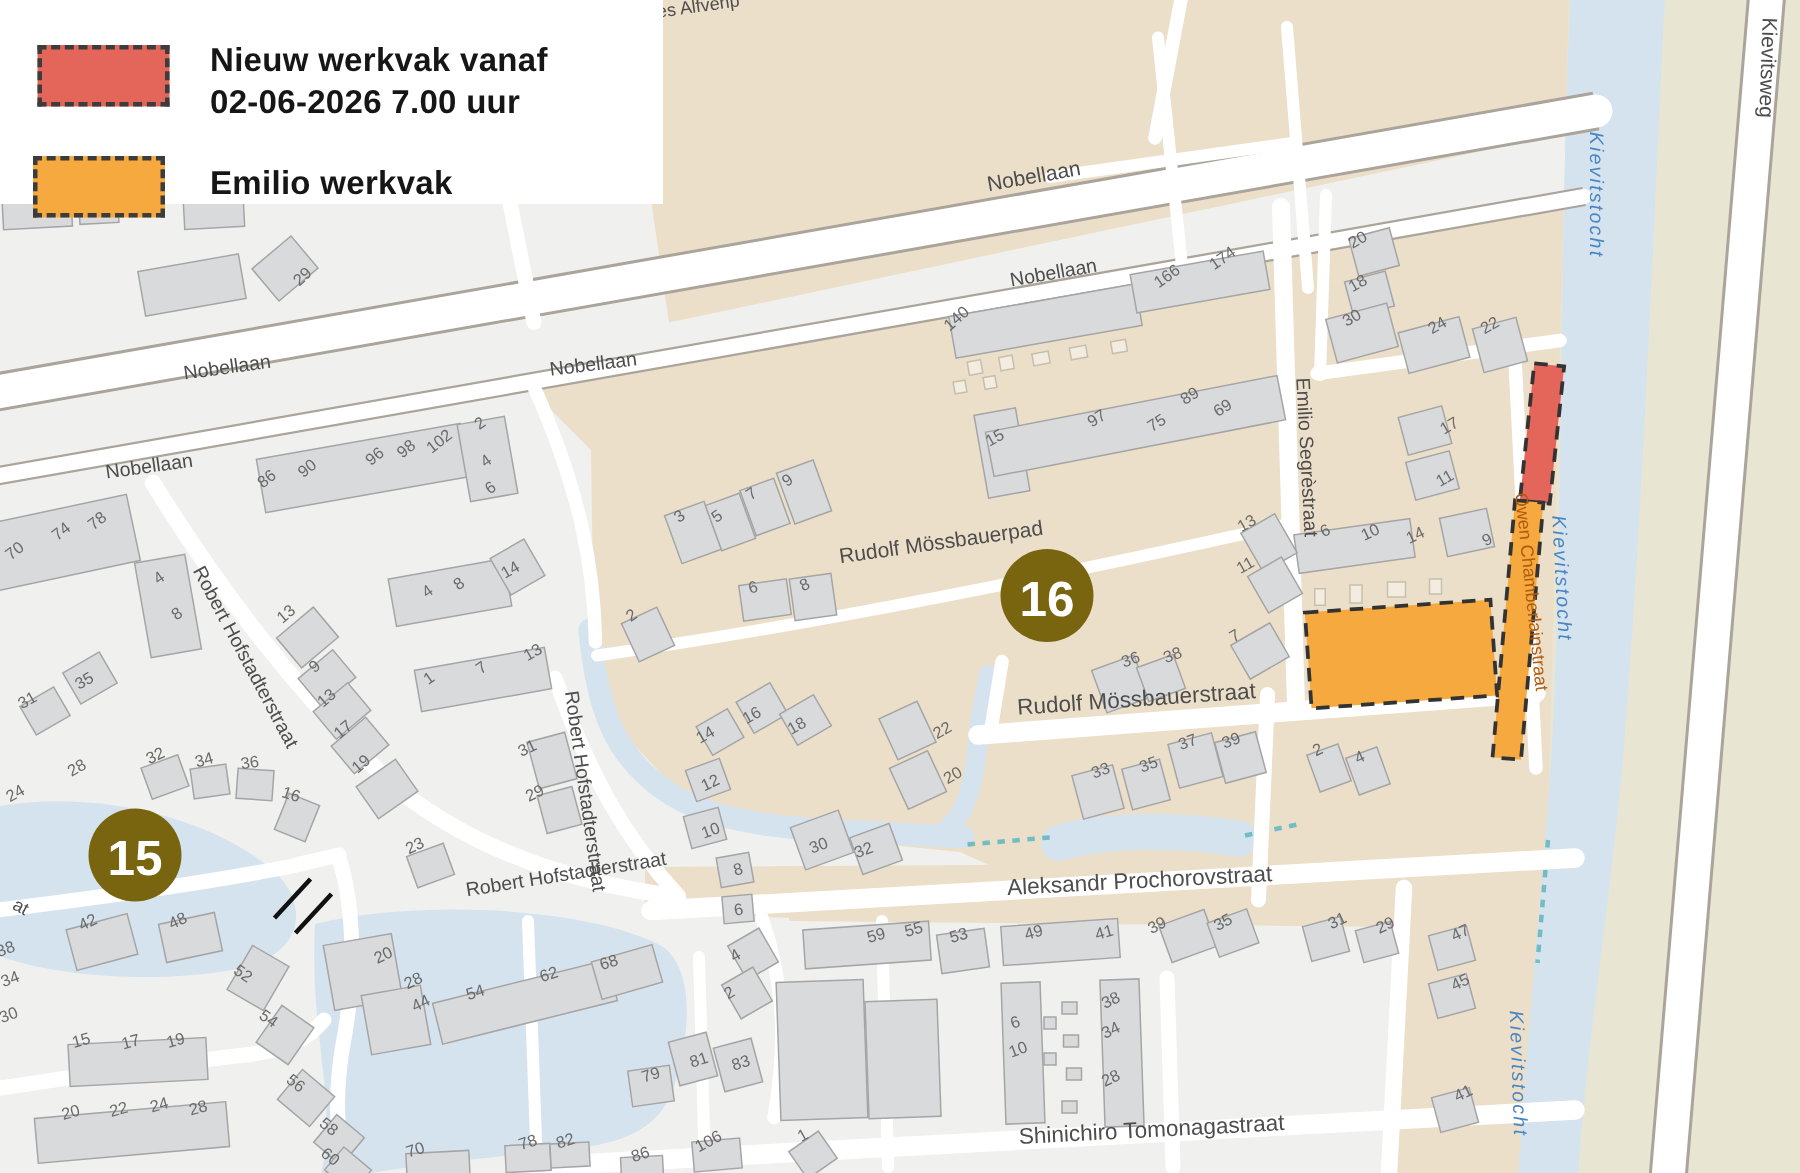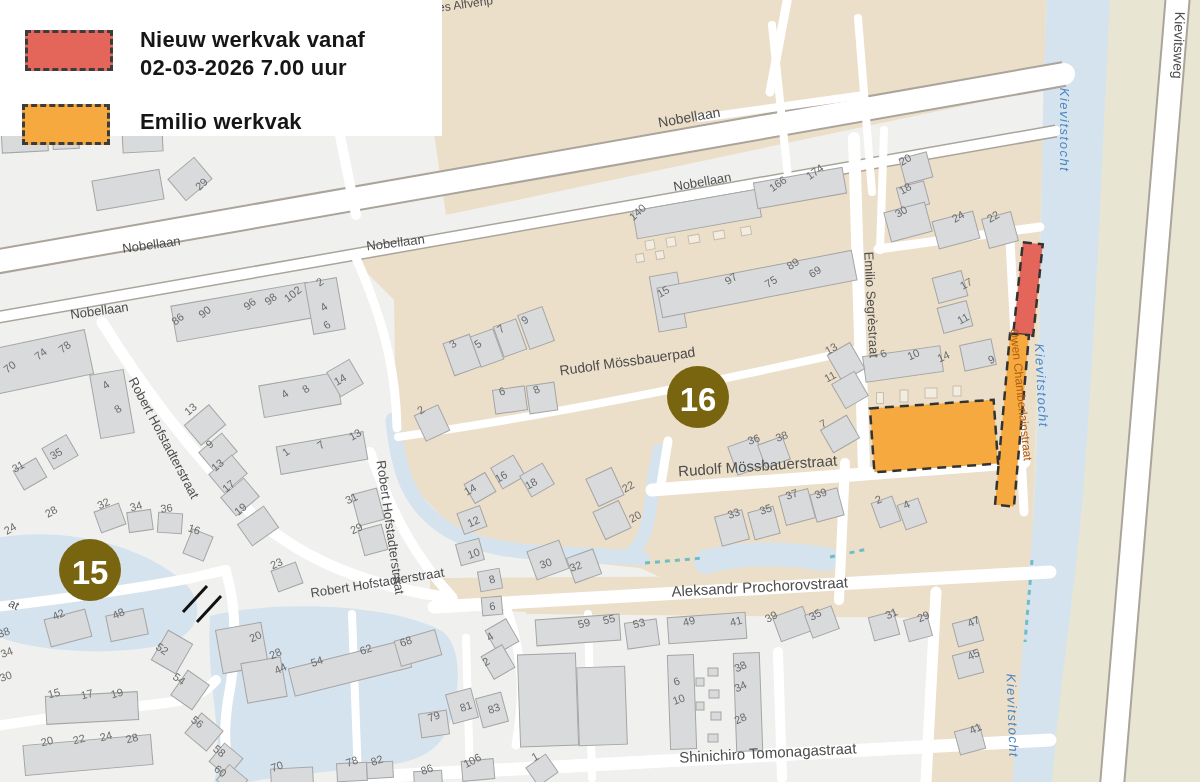--- a/index.html
+++ b/index.html
@@ -360,20 +360,20 @@
       <g>
         <circle cx="698" cy="397" r="31" fill="#79640f"></circle>
         <text x="698" y="397" text-anchor="middle" dominant-baseline="central" dy="2" font-size="33" font-weight="bold" fill="#ffffff">16</text>
       </g>
     </svg>
 
   <div class="legend">
     <span class="swatch red" style="background: rgb(228, 102, 91);"></span>
     <div class="legend-text t1">
       <div>Nieuw werkvak vanaf</div>
-      <div>02-03-2026 7.00 uur</div>
+      <div>02-06-2026 7.00 uur</div>
     </div>
     <span class="swatch orange" style="background: rgb(245, 169, 62);"></span>
     <div class="legend-text t2">
       <div>Emilio werkvak</div>
     </div>
   </div>
 </div>
 
 </body></html>

